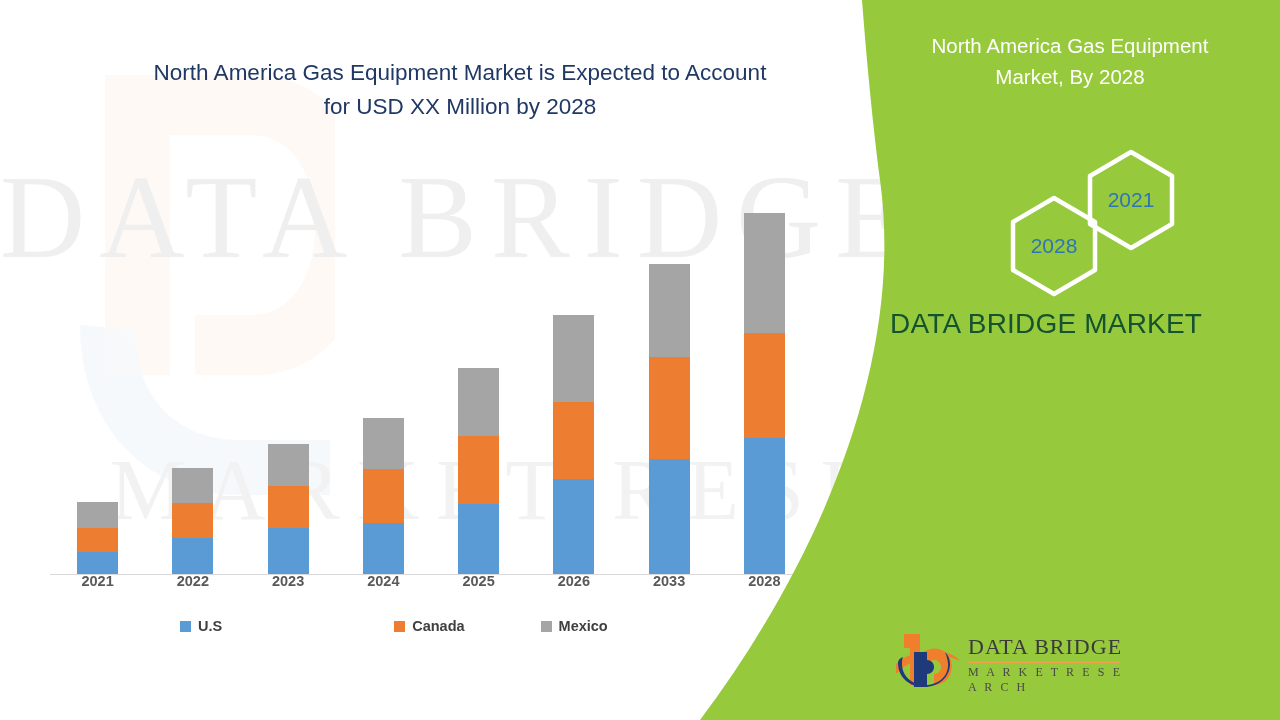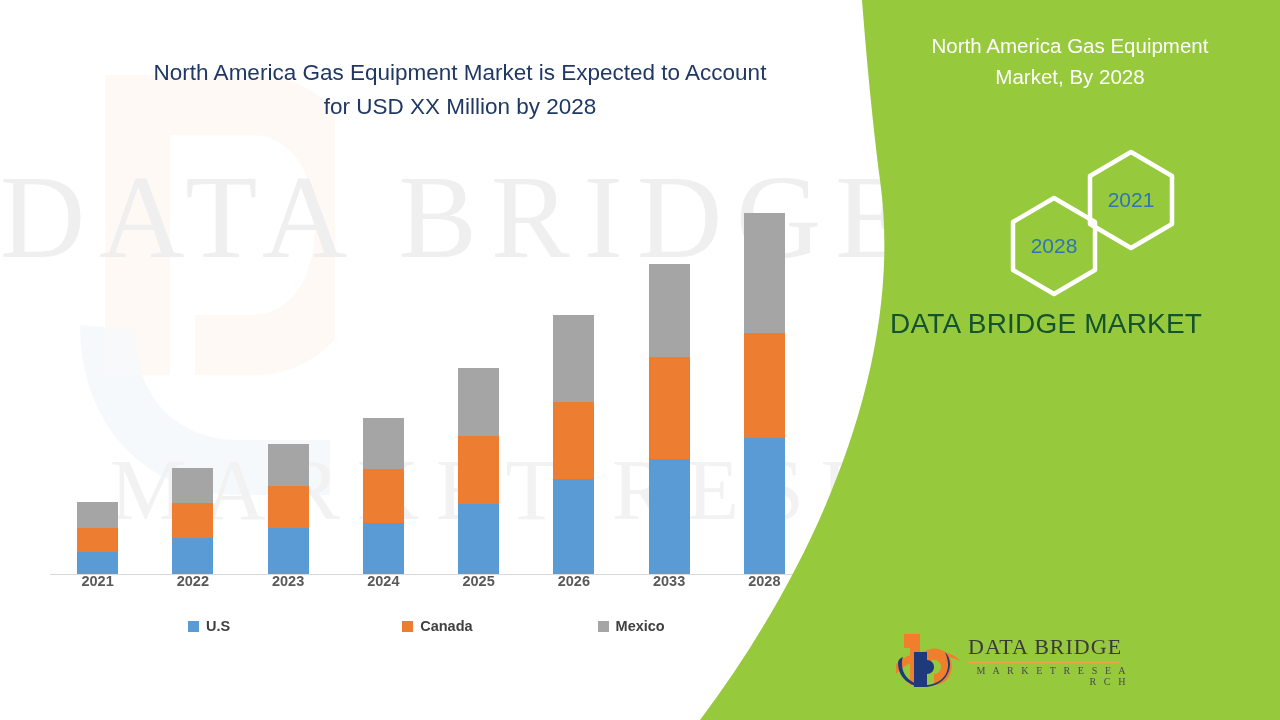--- a/index.html
+++ b/index.html
@@ -49,27 +49,27 @@
   .seg{width:100%;display:block;}
 
   .xlabels{
     position:absolute;left:10px;right:18px;top:423px;height:30px;
     display:flex;justify-content:space-around;
   }
   .xlab{width:95px;text-align:center;font-size:14.5px;color:#595959;font-weight:700;}
 
   
   .legend{
-    position:absolute;left:50px;top:618px;width:760px;
+    position:absolute;left:42px;top:618px;width:760px;
     display:flex;
   }
   .lg{display:flex;align-items:center;}
   .lg.i0{margin-left:138px;}
   .lg.i1{margin-left:172px;}
-  .lg.i2{margin-left:113px;padding-left:12px;}
+  .lg.i2{margin-left:64px;padding-left:12px;}
   .swatch{width:11px;height:11px;display:inline-block;margin-right:7px;}
   .lglabel{font-size:14.5px;color:#404040;font-weight:700;}
 
   
   .green-panel{
     position:absolute;left:0;top:0;width:1280px;height:720px;
     pointer-events:none;
   }
   .green-content{
     position:absolute;left:880px;top:8px;width:400px;height:720px;
@@ -98,23 +98,22 @@
   
   .logo{position:absolute;left:890px;top:628px;width:230px;height:70px;}
   .logo-mark{position:absolute;left:0;top:2px;width:72px;height:64px;}
   .logo-text{position:absolute;left:78px;top:6px;width:160px;}
   .logo-main{
     font-size:22px;color:#3a3a3a;letter-spacing:1px;font-weight:400;
     font-family:"Liberation Serif", serif;line-height:26px;
   }
   .logo-rule{height:1.5px;background:#f0a04a;width:152px;margin:1px 0 2px 0;}
   .logo-sub{
-    font-size:10px;color:#4a4a4a;letter-spacing:2.6px;font-weight:400;
+    font-size:12px;color:#4a4a4a;letter-spacing:2.6px;font-weight:400;
     font-family:"Liberation Serif", serif;
-    text-align:right;
   }
 </style>
 </head>
 <body>
 
 <div class="stage">
 
   <div class="wm-left">
     <svg width="260" height="480" viewBox="0 0 260 480" aria-hidden="true">
       <path d="M30 0 L30 300 L95 300 L95 60 L175 60 C215 60 240 95 240 150 C240 205 215 240 175 240 L120 240 L120 300 L180 300 C250 300 300 235 300 150 C300 65 250 0 180 0 Z" fill="#fdf0e8" opacity="0.75"></path>

